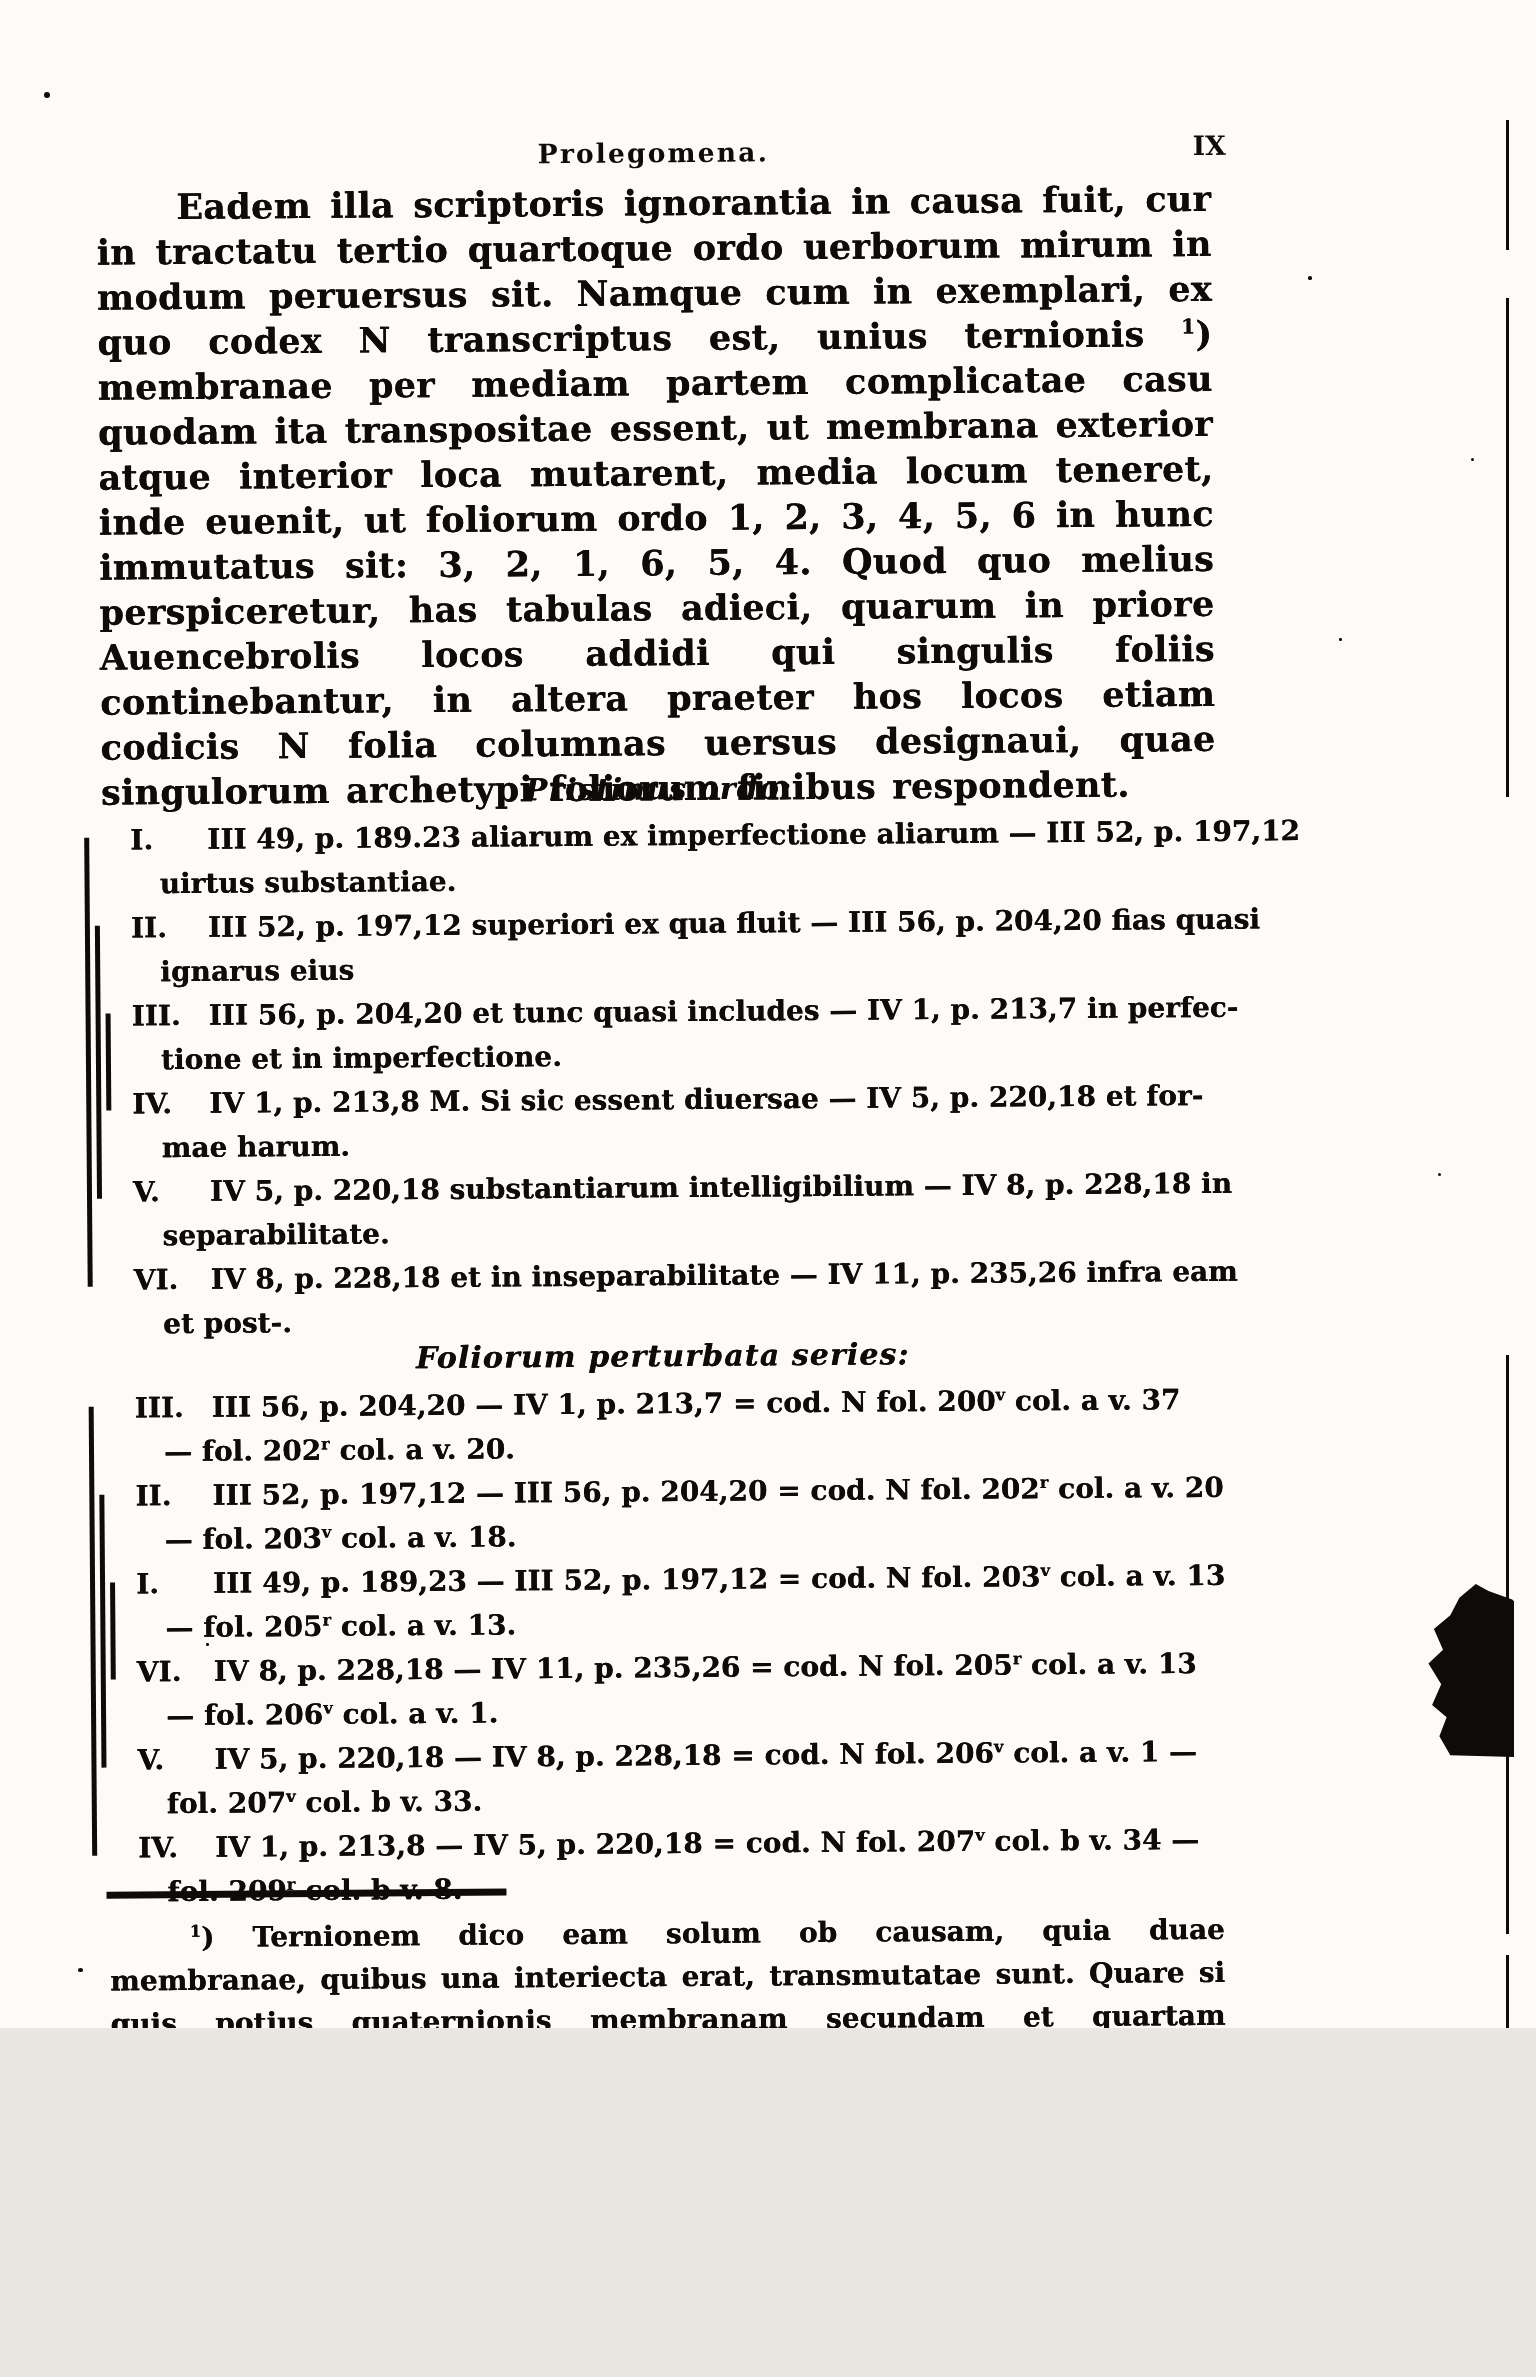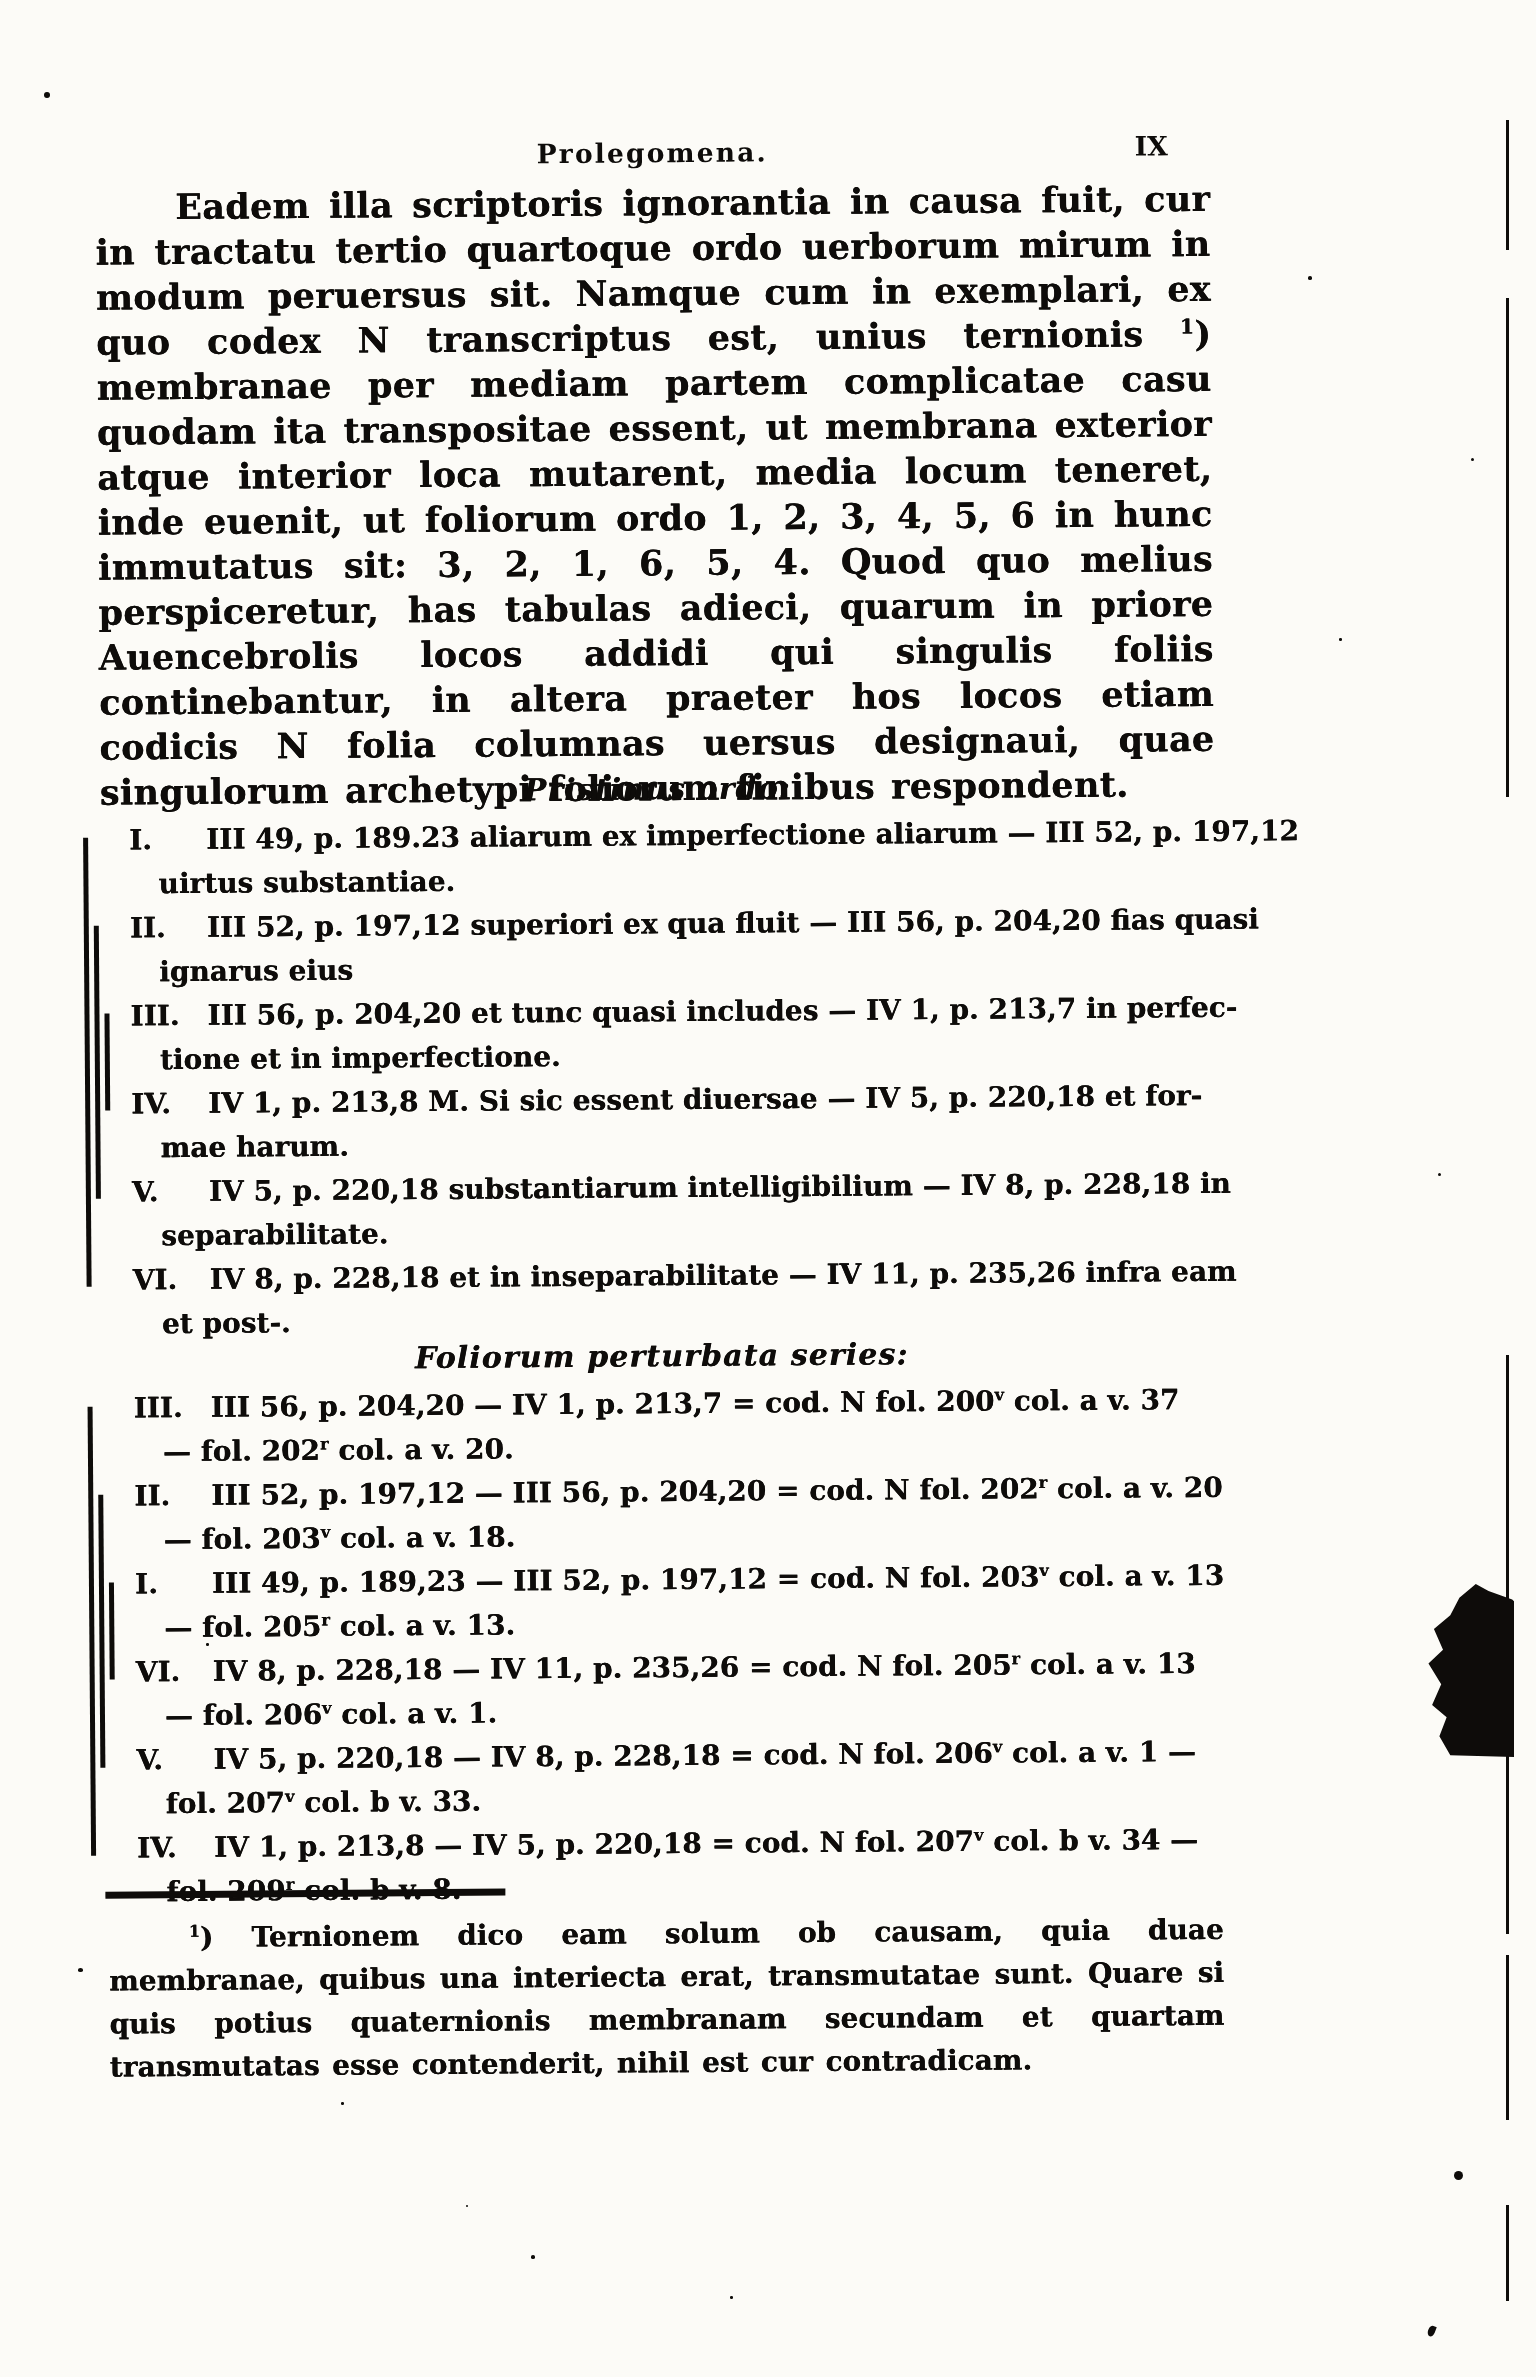--- a/index.html
+++ b/index.html
@@ -1,26 +1,26 @@
 <!DOCTYPE html>
 <html style="font-size:8.5px"><head>
 <meta charset="utf-8">
 <style>
   html,body{margin:0;padding:0;background:#e9e7e1;}
   .page{
-    position:relative;width:1536px;height:2377px;overflow:hidden;
+    position:relative;width:1536px;height:2028px;overflow:hidden;
     background:#fcfbf7;color:#0e0c0a;
     font-family:"DejaVu Serif","Liberation Serif",serif;font-weight:700;
   }
   .skew{position:absolute;inset:0;transform:rotate(-0.45deg);transform-origin:45% 40%;}
   .inkline,.tick,.speck,.rule{position:absolute;background:#0e0c0a;}
   
   .running-head{position:absolute;left:101px;top:137px;width:1115px;text-align:center;
     font-size:26.6px;letter-spacing:2.1px;}
-  .folio-num{position:absolute;left:1115px;top:134px;width:85px;text-align:center;font-size:26.6px;}
+  .folio-num{position:absolute;left:1198px;top:134px;width:85px;font-size:26.6px;}
   
   .body-par{position:absolute;left:101px;top:180px;width:1115px;
     font-size:35px;line-height:45px;text-align:justify;text-indent:80px;
     letter-spacing:0.3px;word-spacing:3.7px;
     text-shadow:0.3px 0 currentColor;}
   
   .tab-head{position:absolute;left:101px;width:1115px;text-align:center;
     font-style:italic;font-size:30px;letter-spacing:1.1px;text-shadow:0.3px 0 currentColor;}
   #heading1{top:771px;}
   #heading2{top:1338px;}

